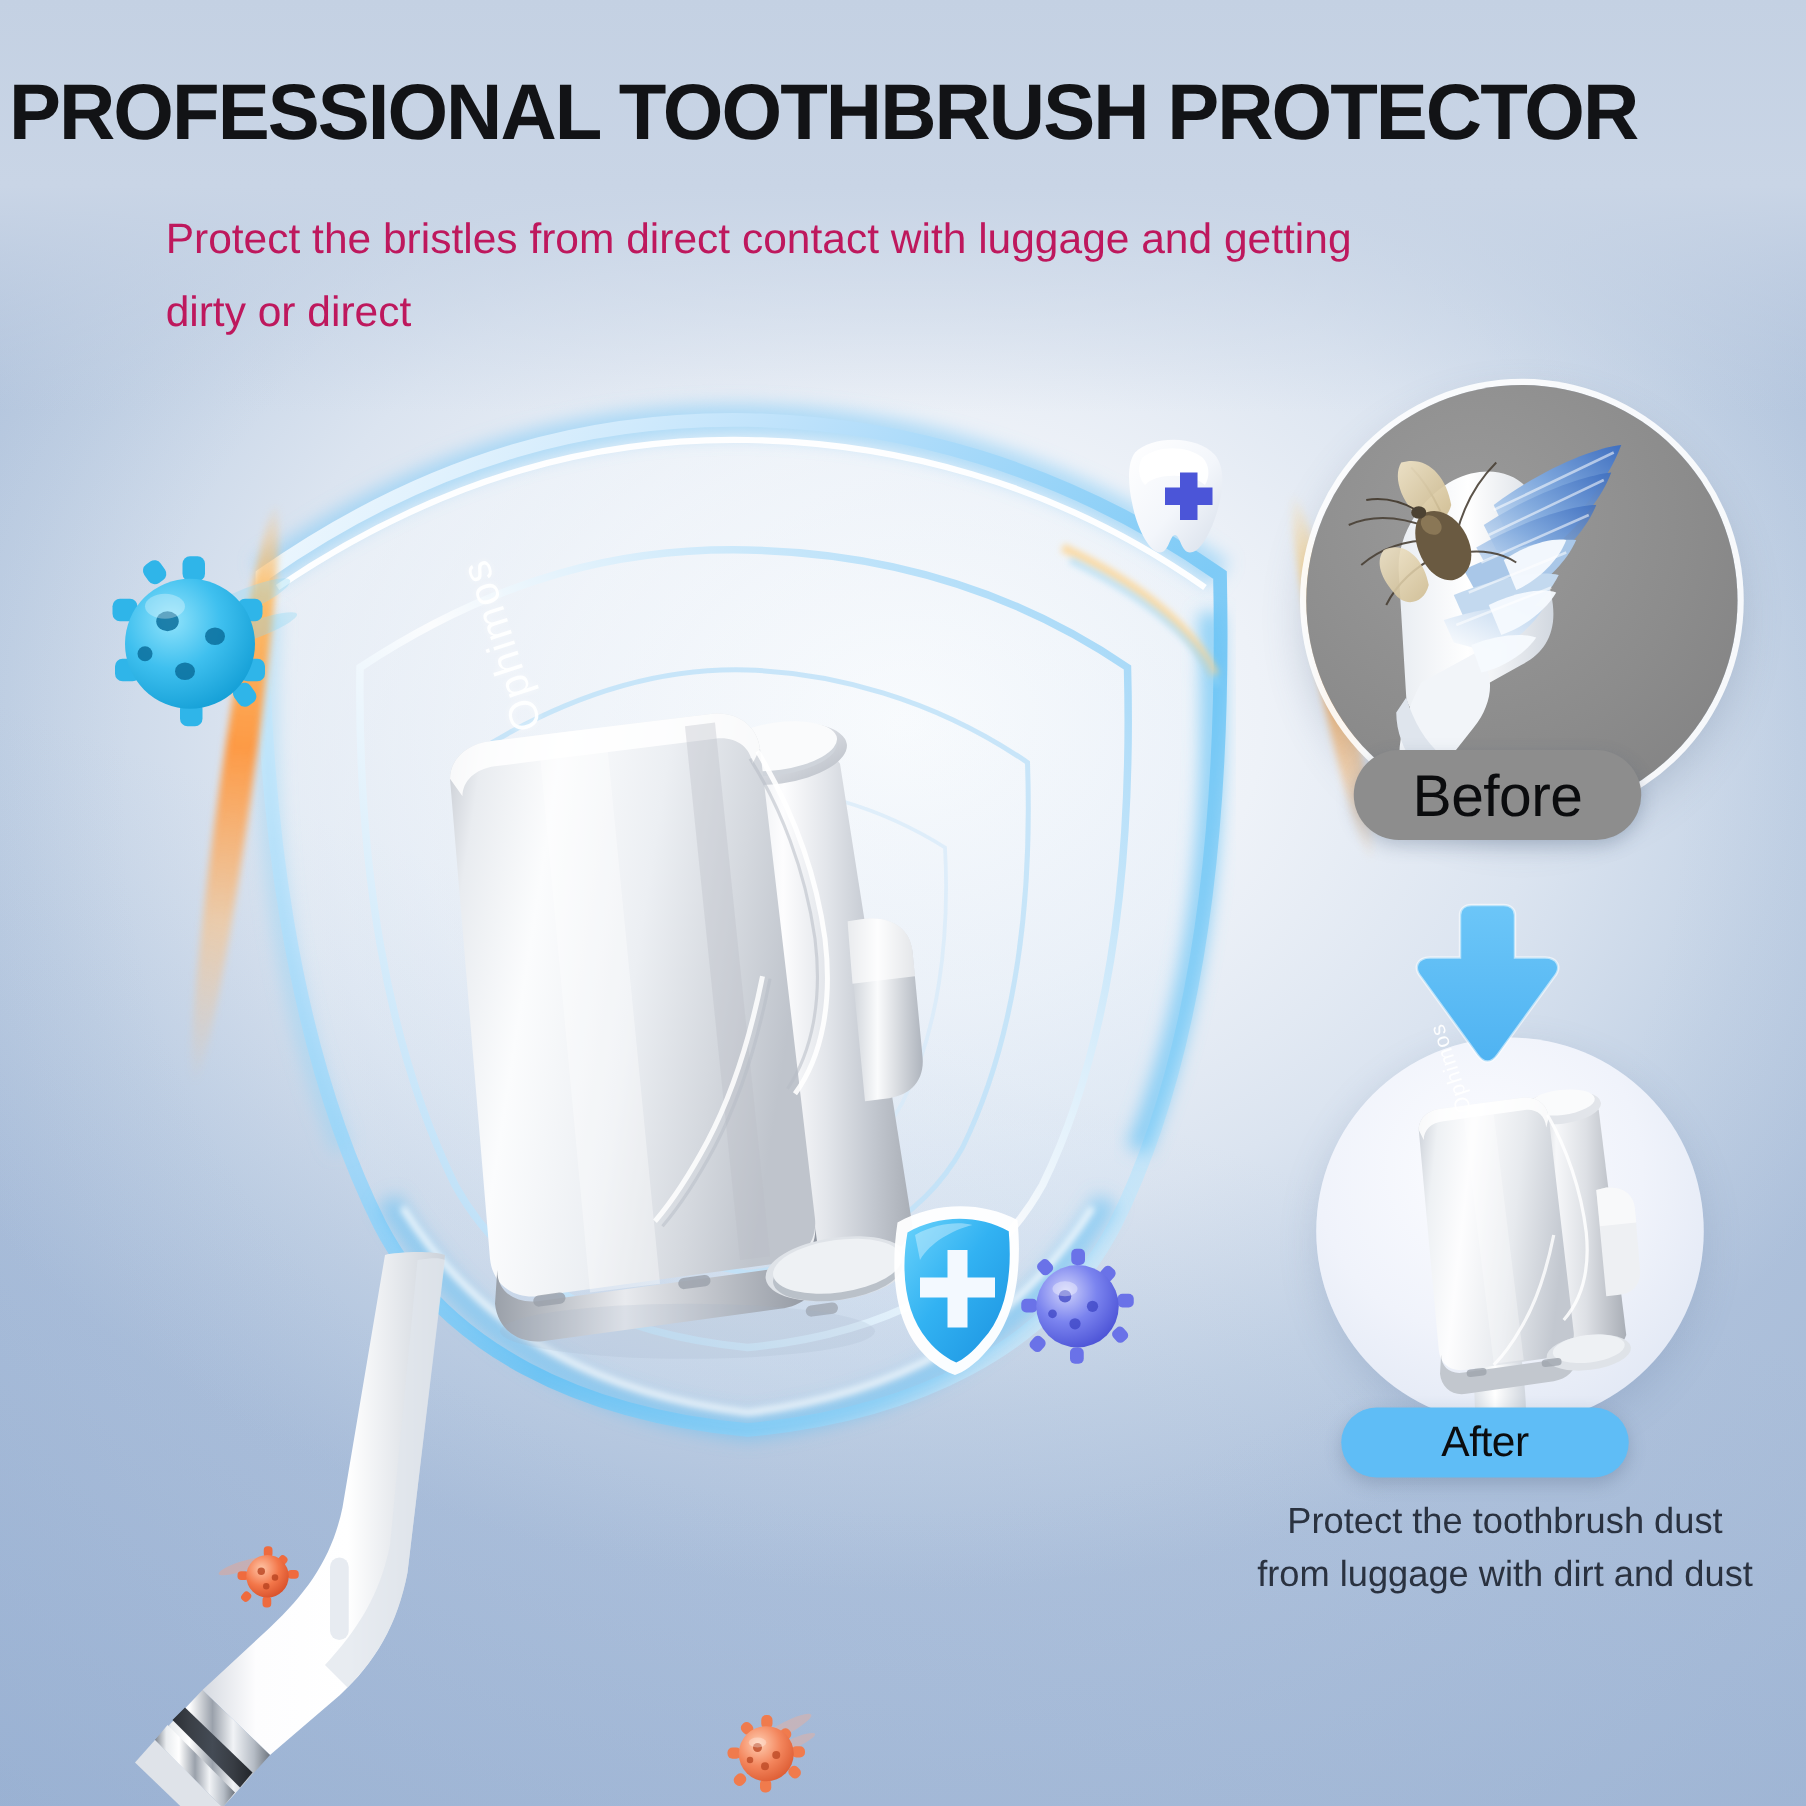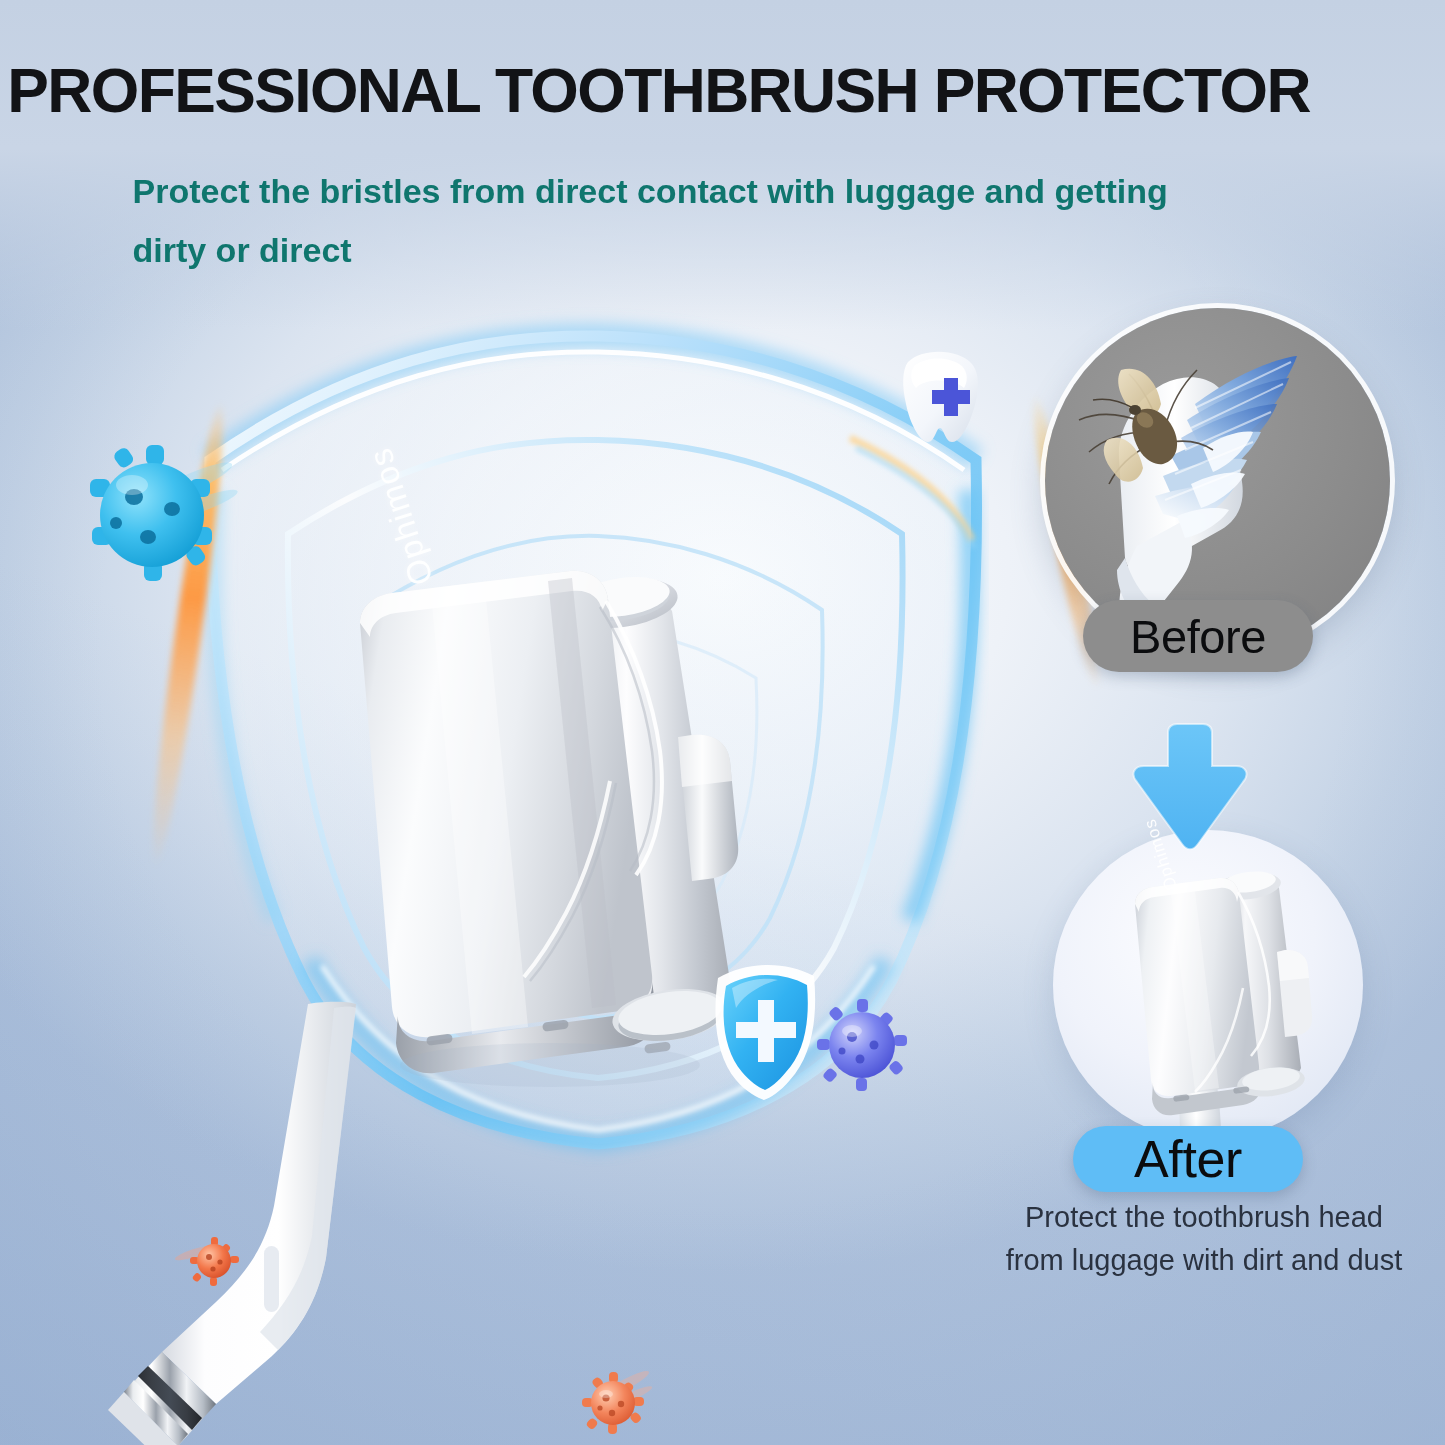--- a/index.html
+++ b/index.html
@@ -26,21 +26,21 @@
 
   
   .header{position:absolute;left:0;top:0;width:100%;text-align:left;z-index:40;}
   .title{
     margin:0;padding-top:58px;
     font-size:63px;line-height:1.02;font-weight:800;letter-spacing:-1.6px;
     color:#121316;white-space:nowrap;transform:scaleX(.99);
   }
   .subtitle{
     margin:0;padding-top:40px;
-    font-size:34px;line-height:1.72;font-weight:700;color:#0f766e;
+    font-size:34px;line-height:1.72;font-weight:400;color:#be185d;
     max-width:1180px;margin-left:auto;margin-right:auto;
   }
 
   
   .shield-wrap{position:absolute;left:150px;top:320px;width:880px;height:840px;z-index:5;}
   .shield-wrap svg{width:100%;height:100%;overflow:visible;}
 
   
   .flare{position:absolute;z-index:6;filter:blur(3px);}
   .flare-l{left:175px;top:400px;width:26px;height:470px;
@@ -89,22 +89,22 @@
   .pill{
     position:absolute;display:flex;align-items:center;justify-content:center;
     font-weight:400;color:#0b0c0e;z-index:34;
     box-shadow:0 5px 14px rgba(70,90,120,.28);
   }
   .pill-before{
     left:1083px;top:600px;width:230px;height:72px;border-radius:36px;
     background:#8d8d8d;font-size:47px;letter-spacing:-.4px;
   }
   .pill-after{
-    left:1073px;top:1126px;width:230px;height:66px;border-radius:33px;
-    background:#5fbdf6;font-size:52px;letter-spacing:-.4px;
+    left:1073px;top:1126px;width:230px;height:56px;border-radius:33px;
+    background:#5fbdf6;font-size:34px;letter-spacing:-.4px;
   }
 
   
   .arrow-down{position:absolute;left:1128px;top:722px;width:124px;height:132px;z-index:31;}
   .arrow-down svg{width:100%;height:100%;overflow:visible;}
 
   .after-circle{
     position:absolute;left:1053px;top:830px;width:310px;height:310px;border-radius:50%;
     background:radial-gradient(circle at 42% 34%,#fbfcff 0%,#f0f3fb 48%,#e3e9f5 78%,#dbe3f1 100%);
     box-shadow:0 10px 30px rgba(100,125,160,.22);
@@ -629,17 +629,17 @@
       <ellipse cx="218" cy="252" rx="34" ry="14" transform="rotate(-7 218 252)" fill="#dfe3e8"></ellipse>
       <ellipse cx="218" cy="249" rx="29" ry="11" transform="rotate(-7 218 249)" fill="#eef1f4"></ellipse>
       <rect x="120" y="266" width="16" height="6" rx="3" transform="rotate(-7 120 266)" fill="#9ea4ad" opacity=".8"></rect>
       <rect x="180" y="258" width="16" height="6" rx="3" transform="rotate(-7 180 258)" fill="#9ea4ad" opacity=".8"></rect>
     </svg>
   </div>
   <div class="after-logo">Ophimos</div>
   <div class="pill pill-after">After</div>
 
   <div class="after-caption">
-    <span>Protect the toothbrush head</span><br>
+    <span>Protect the toothbrush dust</span><br>
     <span>from luggage with dirt and dust</span>
   </div>
 
 </div>
 
 </body></html>

